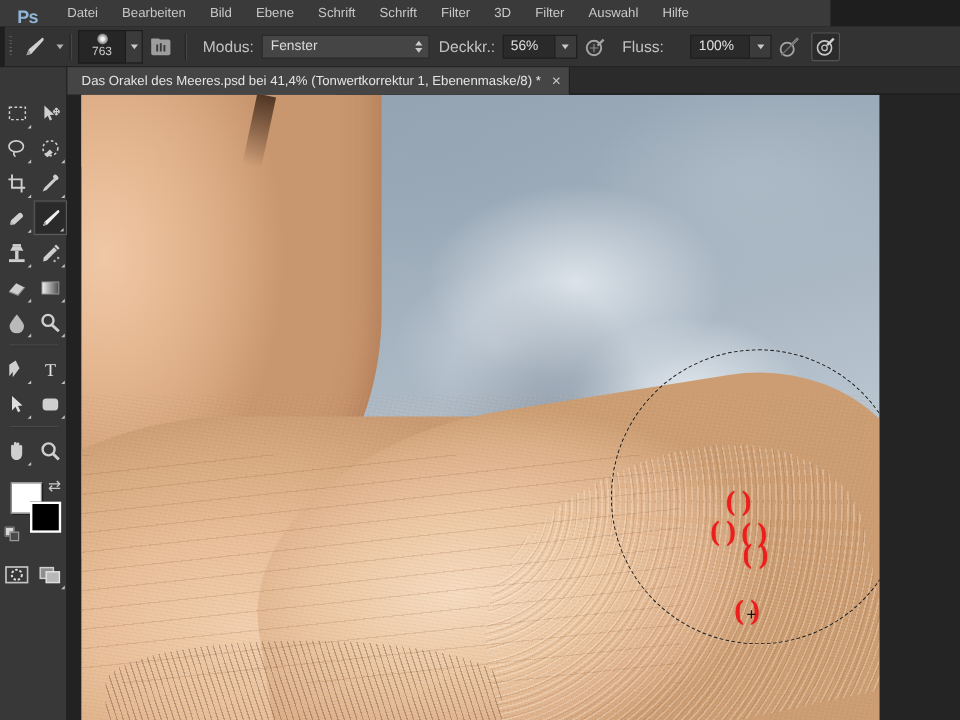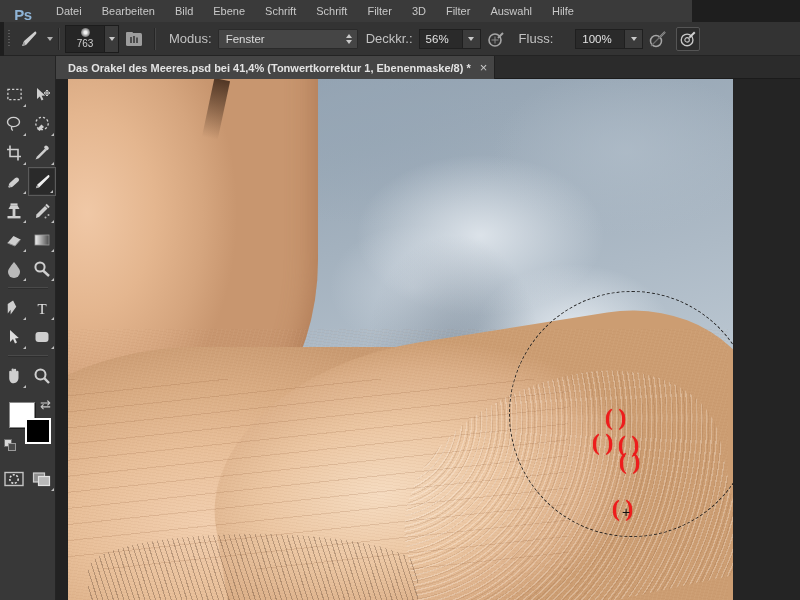--- a/index.html
+++ b/index.html
@@ -226,21 +226,21 @@
     border-right: 1px solid #202020;
     display: flex;
     align-items: center;
     padding: 0 7px 0 12px;
     box-sizing: border-box;
     max-width: 448px;
   }
   #doc-tab-title {
     font-size: 11px;
     color: #e4e4e4;
-    font-weight: bold;
+    font-weight: normal;
     white-space: nowrap;
     overflow: hidden;
   }
   #doc-tab-close {
     font-size: 13px;
     color: #c9c9c9;
     margin-left: 9px;
     line-height: 10px;
     font-family: "Liberation Sans", sans-serif;
   }

